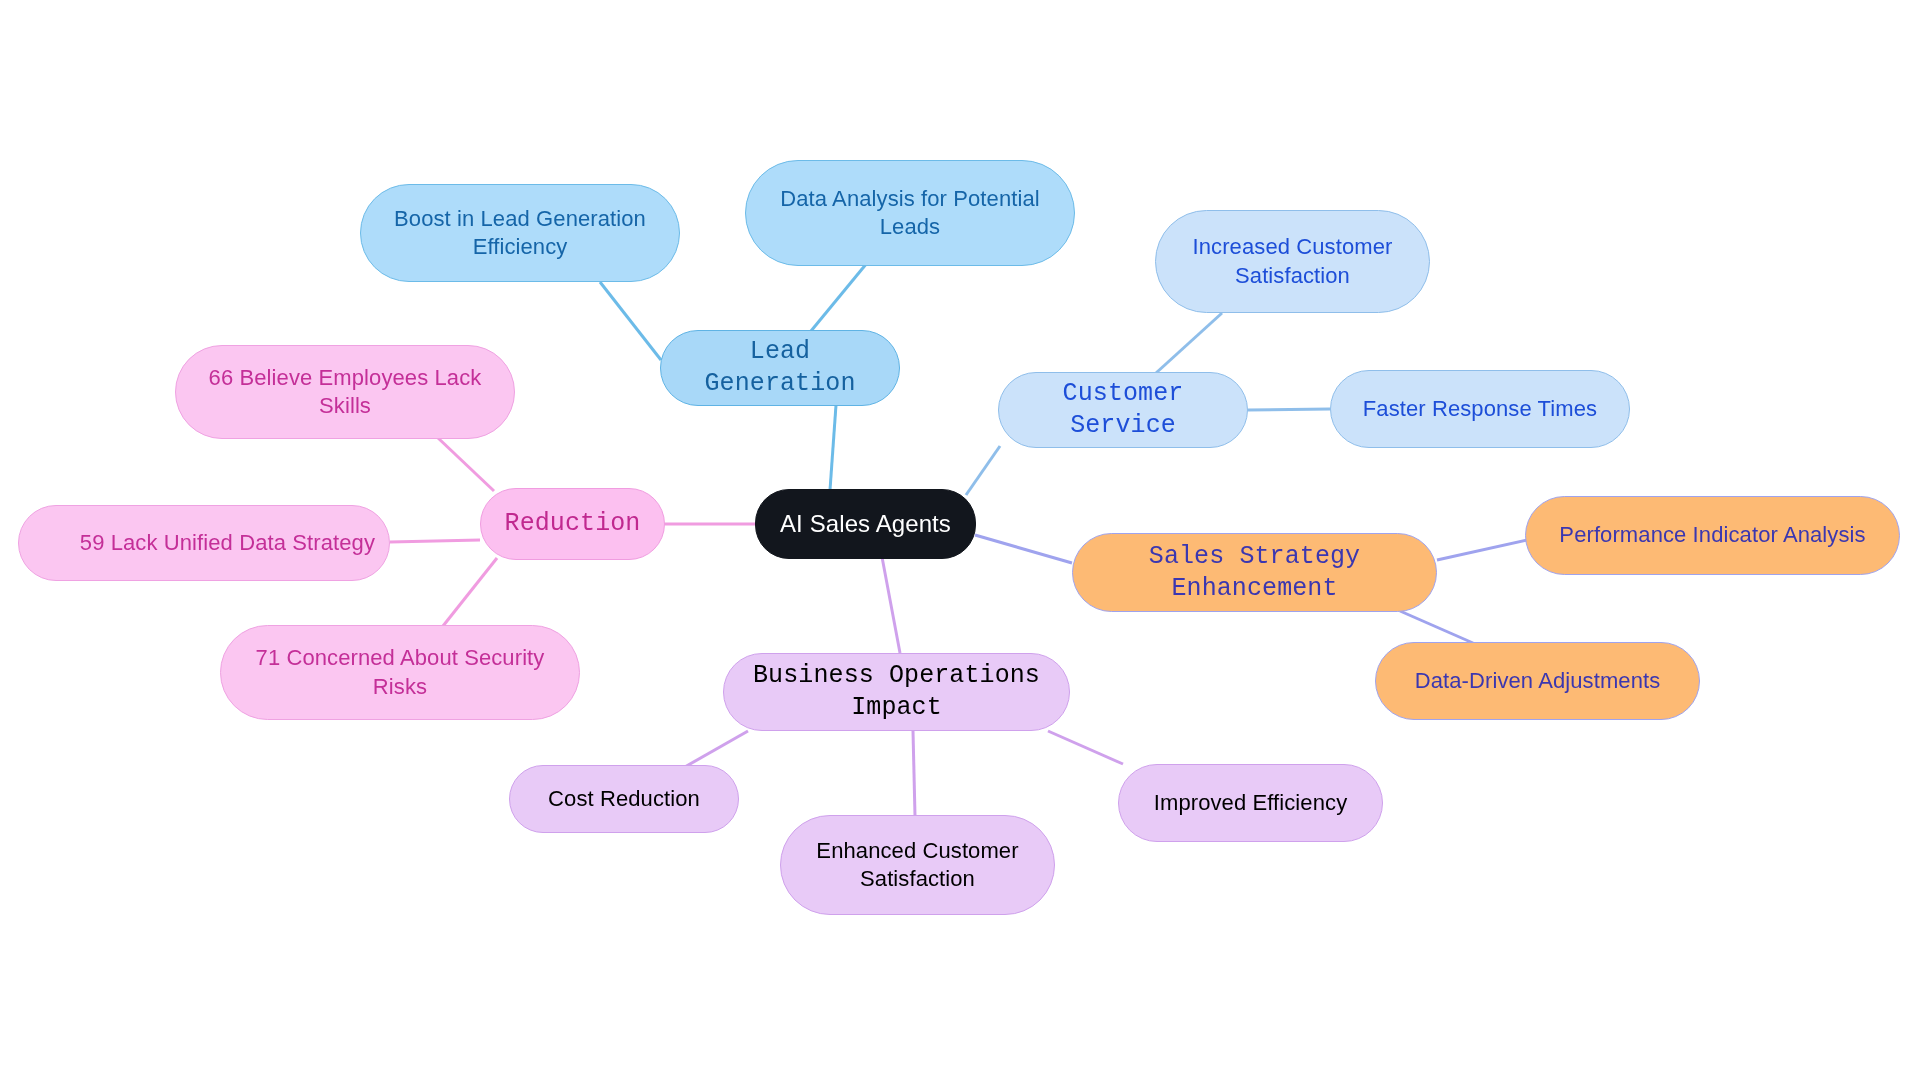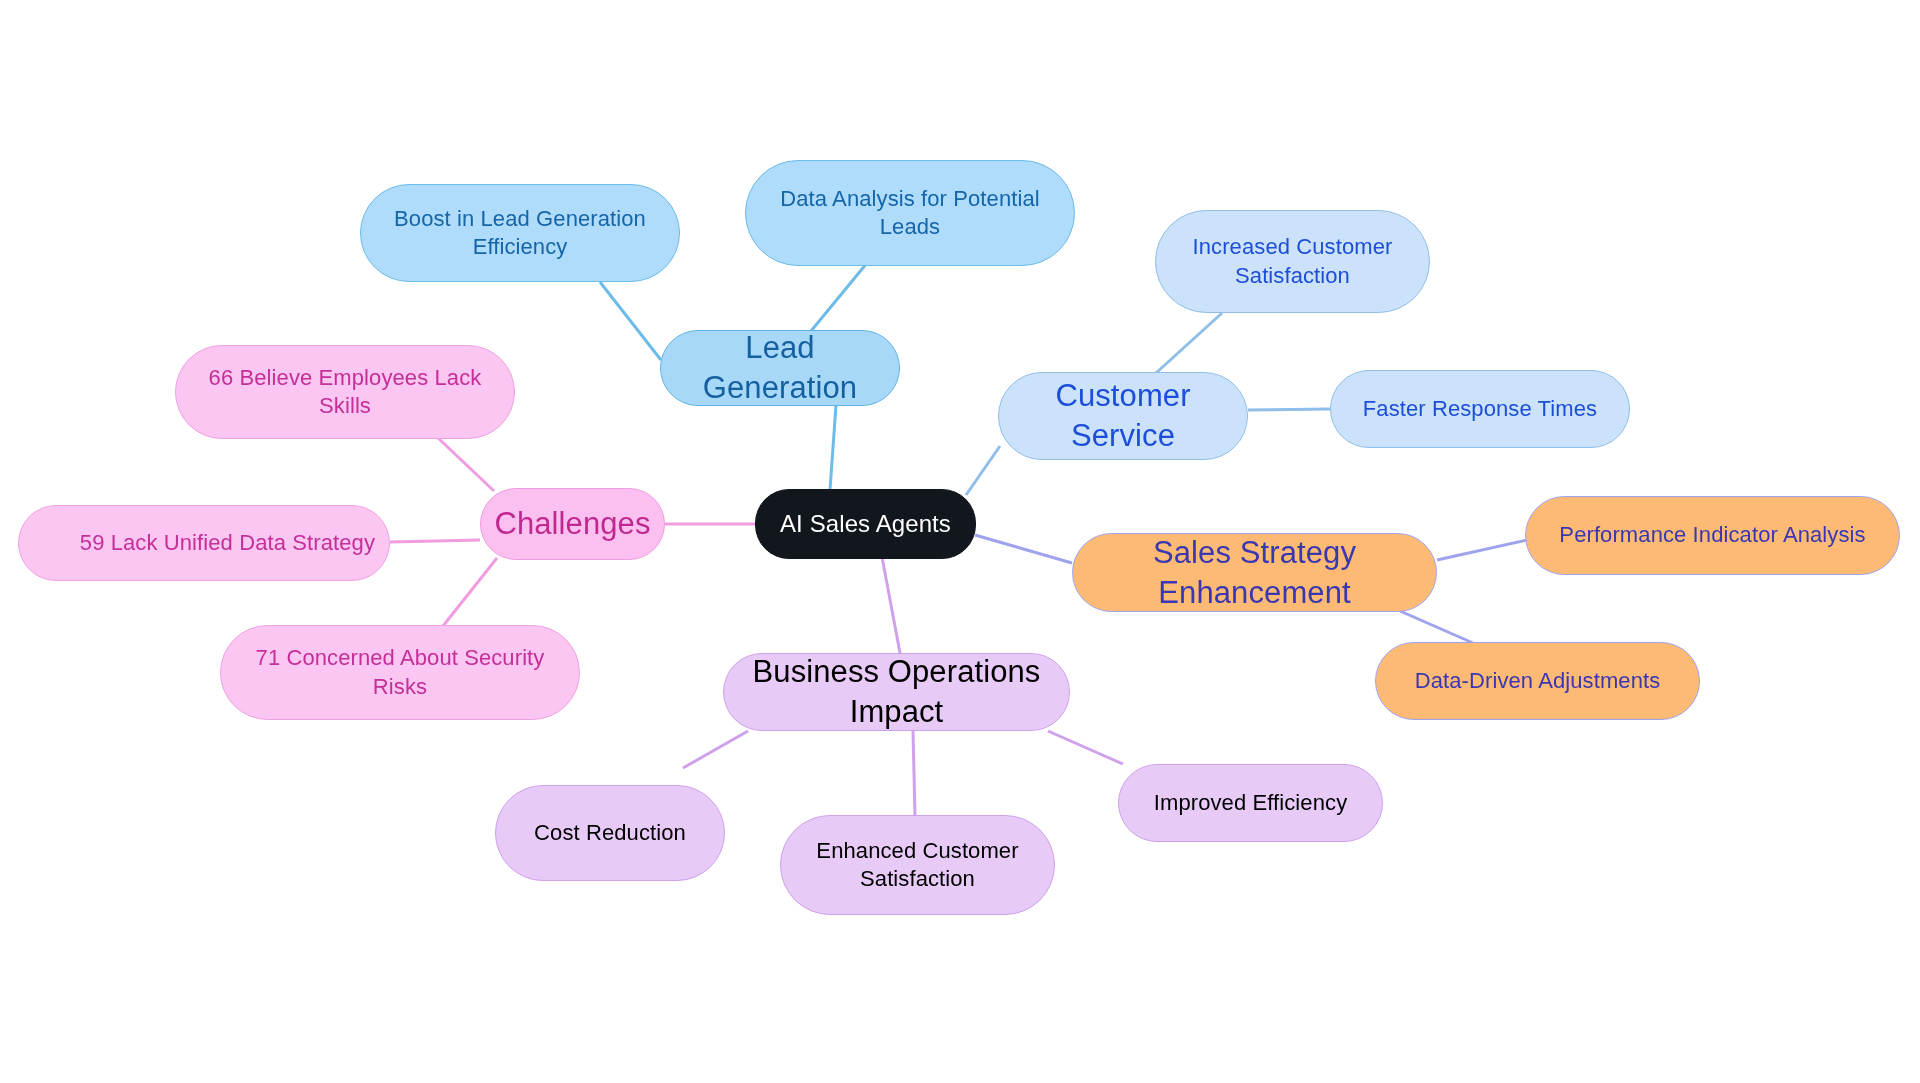--- a/index.html
+++ b/index.html
@@ -42,21 +42,21 @@
     padding: 4px 14px;
     z-index: 2;
   }
   .node-root {
     background: #12161d;
     border-color: #12161d;
     color: #ffffff;
     font-size: 24px;
     border-radius: 34px;
   }
-  .lvl1 { font-size: 31px; }
+  .lvl1 { font-size: 25px; font-family: Liberation Mono, monospace; }
   .lvl2 { font-size: 22px; }
 
   .c-blue1 { background: #aedcfa; border-color: #6cbbe8; color: #1565a8; }
   .c-blue1-dark { background: #a8d8f8; border-color: #5fb3e4; color: #15619f; }
   .c-blue2 { background: #cbe2fa; border-color: #8fbeea; color: #1d4ed8; }
   .c-pink  { background: #fcc0f0; border-color: #f09ce0; color: #c0288f; }
   .c-pinkl { background: #fbc6f1; border-color: #efa2e2; color: #c42f98; justify-content: flex-end; }
   .c-purple { background: #fdba74; border-color: #9fa3ee; color: #3b37b0; }
   .c-lav   { background: #e8caf7; border-color: #cfa1ec; color: #000000; }
 </style>
@@ -109,21 +109,21 @@
   <div class="node lvl1 c-blue1-dark" style="left:660px; top:330px; width:240px; height:76px;">
     <span>Lead Generation</span>
   </div>
   <div class="node lvl2 c-blue1" style="left:360px; top:184px; width:320px; height:98px;">
     <span>Boost in Lead Generation Efficiency</span>
   </div>
   <div class="node lvl2 c-blue1" style="left:745px; top:160px; width:330px; height:106px;">
     <span>Data Analysis for Potential Leads</span>
   </div>
 
-  <div class="node lvl1 c-blue2" style="left:998px; top:372px; width:250px; height:88px;">
+  <div class="node lvl1 c-blue2" style="left:998px; top:372px; width:250px; height:76px;">
     <span>Customer Service</span>
   </div>
   <div class="node lvl2 c-blue2" style="left:1155px; top:210px; width:275px; height:103px;">
     <span>Increased Customer Satisfaction</span>
   </div>
   <div class="node lvl2 c-blue2" style="left:1330px; top:370px; width:300px; height:78px;">
     <span>Faster Response Times</span>
   </div>
 
   <div class="node lvl1 c-purple" style="left:1072px; top:533px; width:365px; height:79px;">
@@ -132,32 +132,32 @@
   <div class="node lvl2 c-purple" style="left:1525px; top:496px; width:375px; height:79px;">
     <span>Performance Indicator Analysis</span>
   </div>
   <div class="node lvl2 c-purple" style="left:1375px; top:642px; width:325px; height:78px;">
     <span>Data-Driven Adjustments</span>
   </div>
 
   <div class="node lvl1 c-lav" style="left:723px; top:653px; width:347px; height:78px;">
     <span>Business Operations Impact</span>
   </div>
-  <div class="node lvl2 c-lav" style="left:495px; top:765px; width:230px; height:96px;margin-top:20px;">
+  <div class="node lvl2 c-lav" style="left:509px; top:765px; width:230px; height:68px;">
     <span>Cost Reduction</span>
   </div>
   <div class="node lvl2 c-lav" style="left:1118px; top:764px; width:265px; height:78px;">
     <span>Improved Efficiency</span>
   </div>
   <div class="node lvl2 c-lav" style="left:780px; top:815px; width:275px; height:100px;">
     <span>Enhanced Customer Satisfaction</span>
   </div>
 
   <div class="node lvl1 c-pink" style="left:480px; top:488px; width:185px; height:72px;">
-    <span>Challenges</span>
+    <span>Reduction</span>
   </div>
   <div class="node lvl2 c-pinkl" style="left:175px; top:345px; width:340px; height:94px;">
     <span>66 Believe Employees Lack Skills</span>
   </div>
   <div class="node lvl2 c-pinkl" style="left:18px; top:505px; width:372px; height:76px;">
     <span>59 Lack Unified Data Strategy</span>
   </div>
   <div class="node lvl2 c-pinkl" style="left:220px; top:625px; width:360px; height:95px;">
     <span>71 Concerned About Security Risks</span>
   </div>

